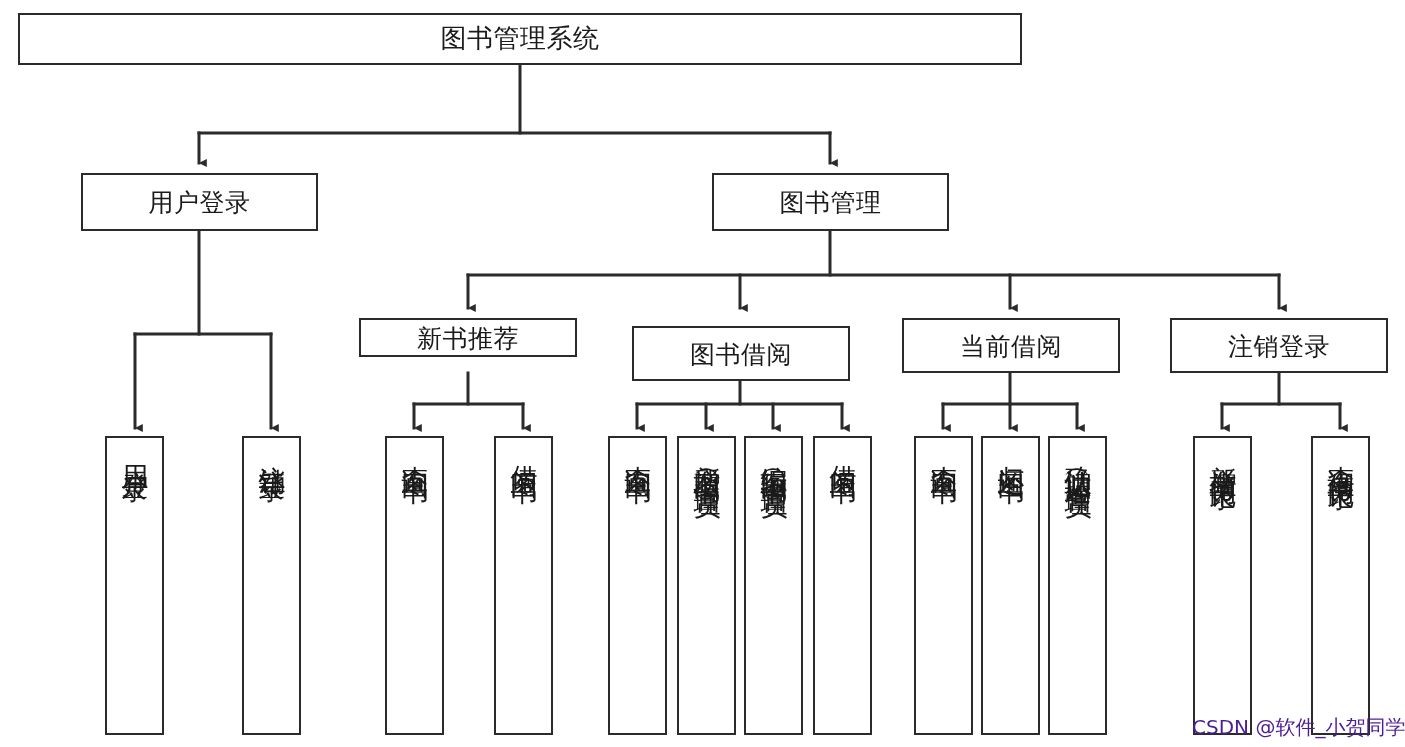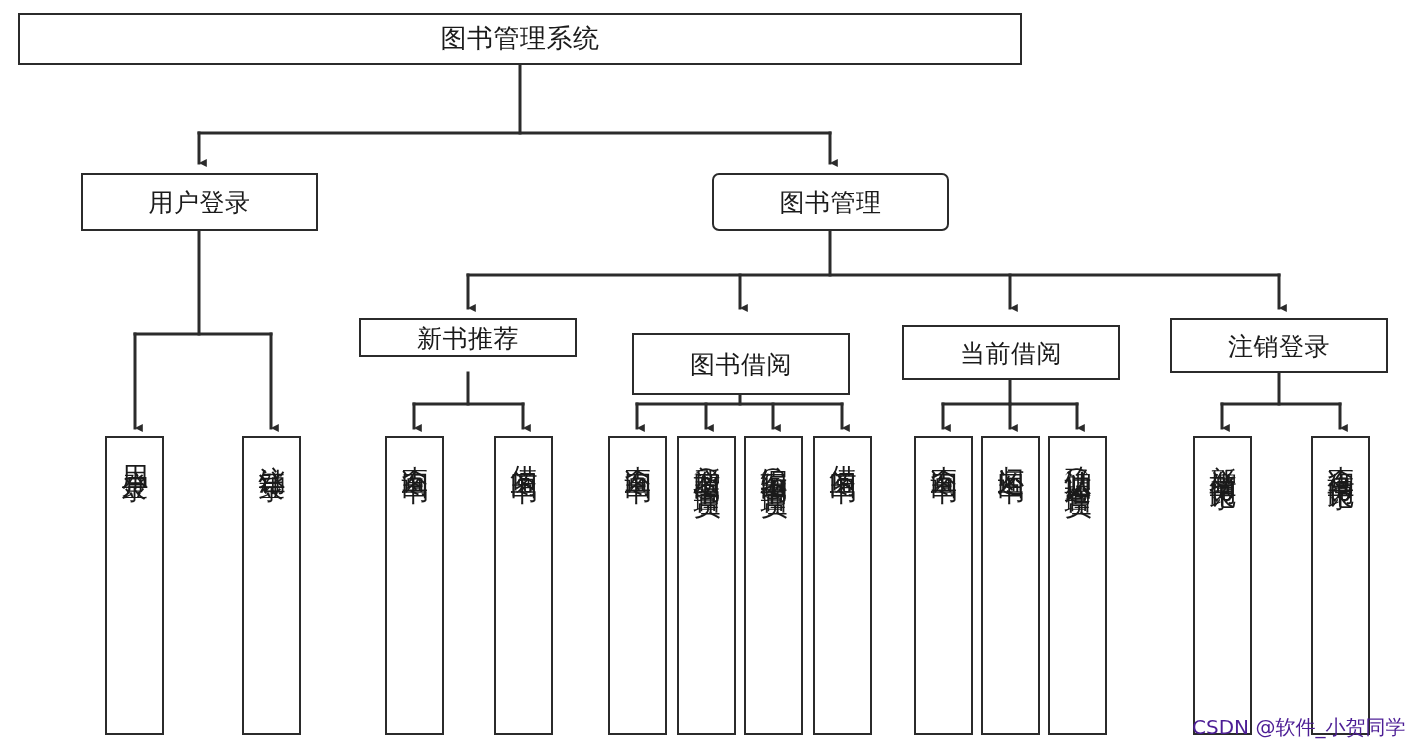--- a/index.html
+++ b/index.html
@@ -131,31 +131,31 @@
     </g>
   </svg>
 
   <div class="node horiz root" style="left:18px; top:13px; width:1004px; height:52px;">
     <span class="label">图书管理系统</span>
   </div>
 
   <div class="node horiz" style="left:81px; top:173px; width:237px; height:58px;">
     <span class="label">用户登录</span>
   </div>
-  <div class="node horiz" style="left:712px; top:173px; width:237px; height:58px;border-radius:7px;">
+  <div class="node horiz" style="left:712px; top:173px; width:237px; height:58px;">
     <span class="label">图书管理</span>
   </div>
 
   <div class="node horiz" style="left:359px; top:318px; width:218px; height:39px;">
     <span class="label">新书推荐</span>
   </div>
-  <div class="node horiz" style="left:632px; top:333px; width:218px; height:62px;">
+  <div class="node horiz" style="left:632px; top:326px; width:218px; height:55px;">
     <span class="label">图书借阅</span>
   </div>
-  <div class="node horiz" style="left:902px; top:325px; width:218px; height:55px;">
+  <div class="node horiz" style="left:902px; top:318px; width:218px; height:55px;">
     <span class="label">当前借阅</span>
   </div>
   <div class="node horiz" style="left:1170px; top:318px; width:218px; height:55px;">
     <span class="label">注销登录</span>
   </div>
 
   <div class="node vert" style="left:105px; top:436px; width:59px; height:299px;">
     <span class="label">用户登录</span>
   </div>
   <div class="node vert" style="left:242px; top:436px; width:59px; height:299px;">

